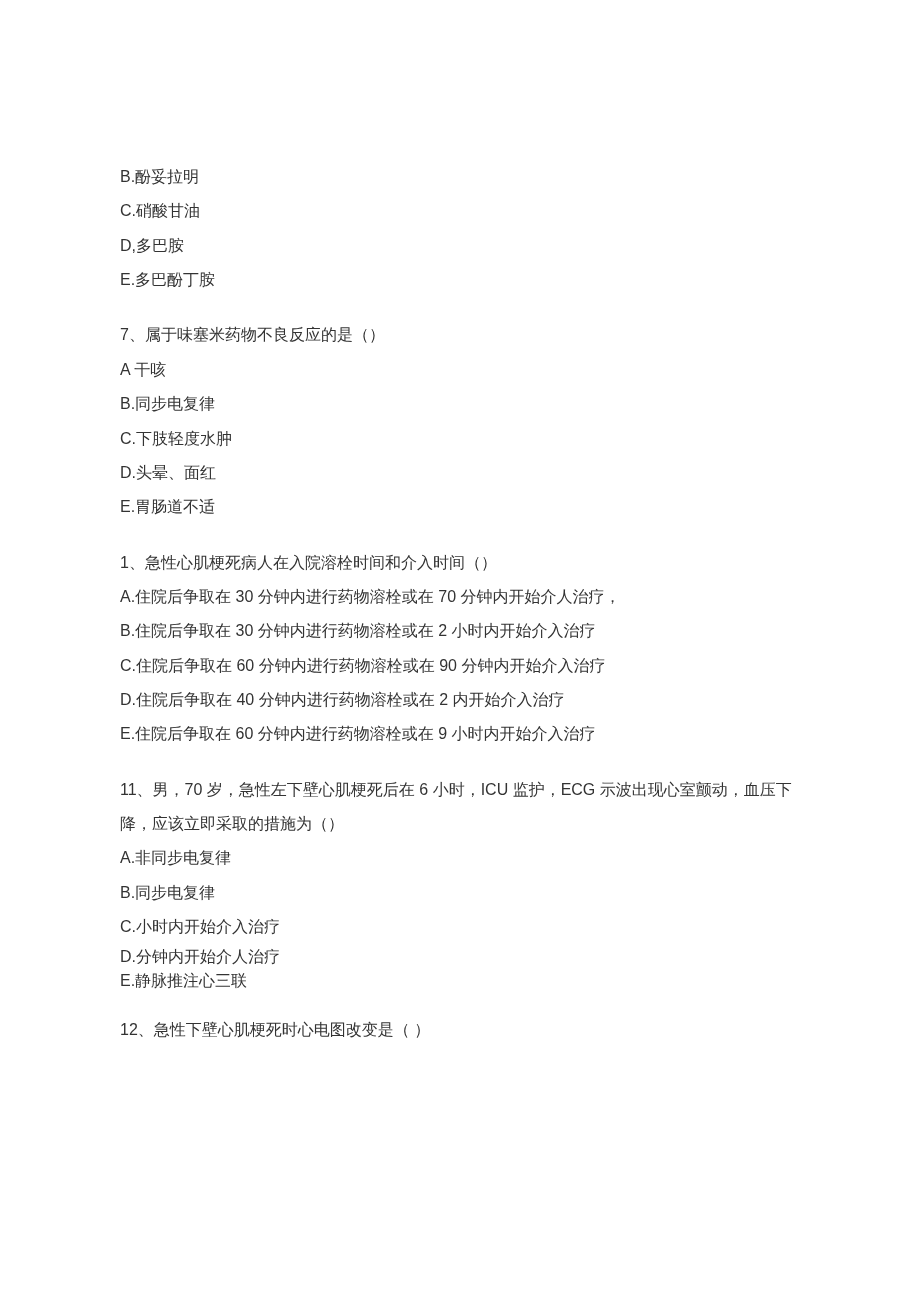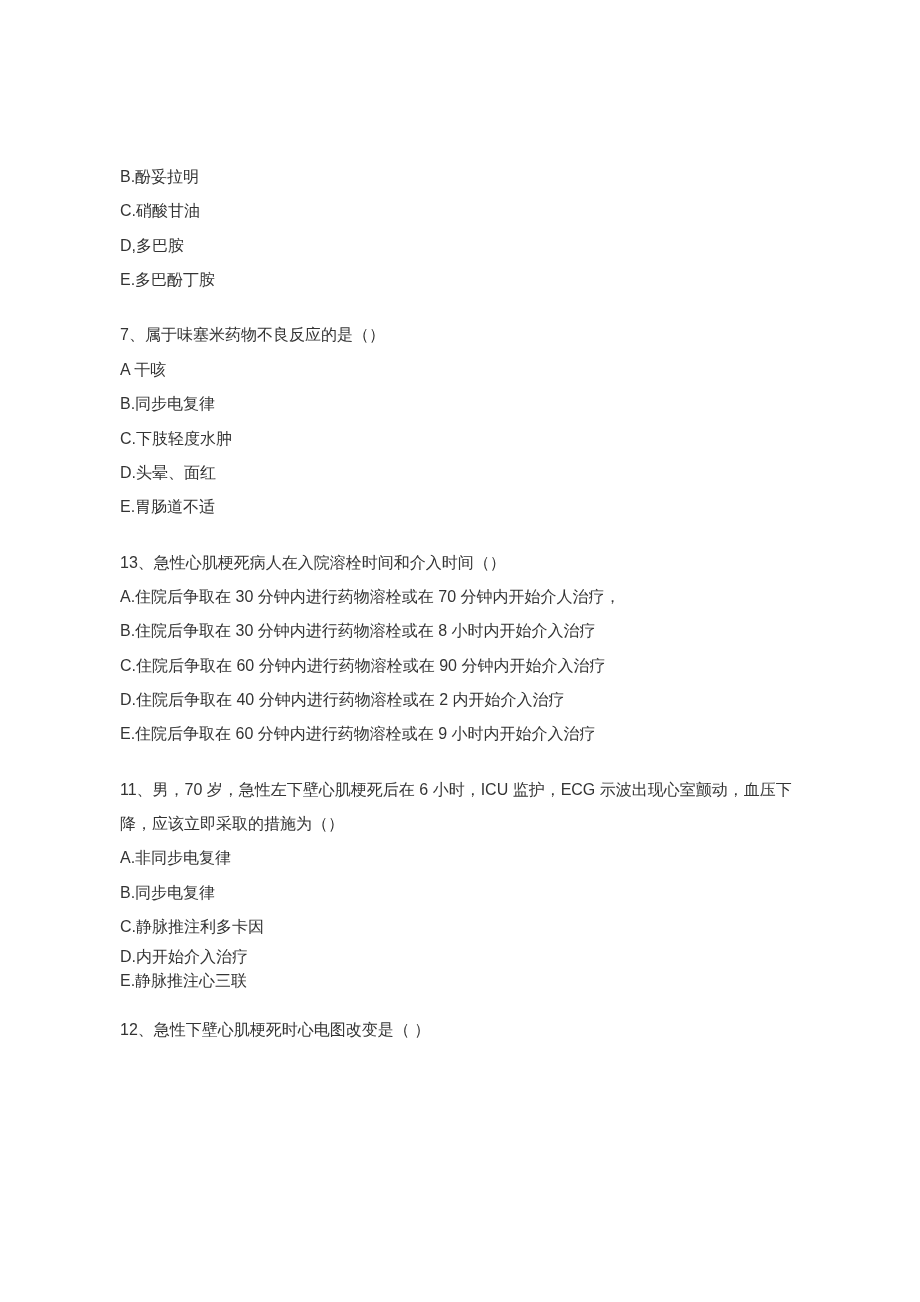--- a/index.html
+++ b/index.html
@@ -30,31 +30,31 @@
 
 <span class="line">7、属于味塞米药物不良反应的是（）</span>
 <span class="line">A 干咳</span>
 <span class="line">B.同步电复律</span>
 <span class="line">C.下肢轻度水肿</span>
 <span class="line">D.头晕、面红</span>
 <span class="line">E.胃肠道不适</span>
 
 <div class="gap-large"></div>
 
-<span class="line">13、急性心肌梗死病人在入院溶栓时间和介入时间（）</span>
+<span class="line">1、急性心肌梗死病人在入院溶栓时间和介入时间（）</span>
 <span class="line">A.住院后争取在 30 分钟内进行药物溶栓或在 70 分钟内开始介人治疗，</span>
-<span class="line">B.住院后争取在 30 分钟内进行药物溶栓或在 8 小时内开始介入治疗</span>
+<span class="line">B.住院后争取在 30 分钟内进行药物溶栓或在 2 小时内开始介入治疗</span>
 <span class="line">C.住院后争取在 60 分钟内进行药物溶栓或在 90 分钟内开始介入治疗</span>
 <span class="line">D.住院后争取在 40 分钟内进行药物溶栓或在 2 内开始介入治疗</span>
 <span class="line">E.住院后争取在 60 分钟内进行药物溶栓或在 9 小时内开始介入治疗</span>
 
 <div class="gap-large"></div>
 
 <span class="line">11、男，70 岁，急性左下壁心肌梗死后在 6 小时，ICU 监护，ECG 示波出现心室颤动，血压下降，应该立即采取的措施为（）</span>
 <span class="line">A.非同步电复律</span>
 <span class="line">B.同步电复律</span>
-<span class="line">C.静脉推注利多卡因</span>
-<span class="line tight">D.内开始介入治疗</span>
+<span class="line">C.小时内开始介入治疗</span>
+<span class="line tight">D.分钟内开始介人治疗</span>
 <span class="line tight">E.静脉推注心三联</span>
 
 <div class="gap-large"></div>
 
 <span class="line">12、急性下壁心肌梗死时心电图改变是（ ）</span>
 
 </body></html>

